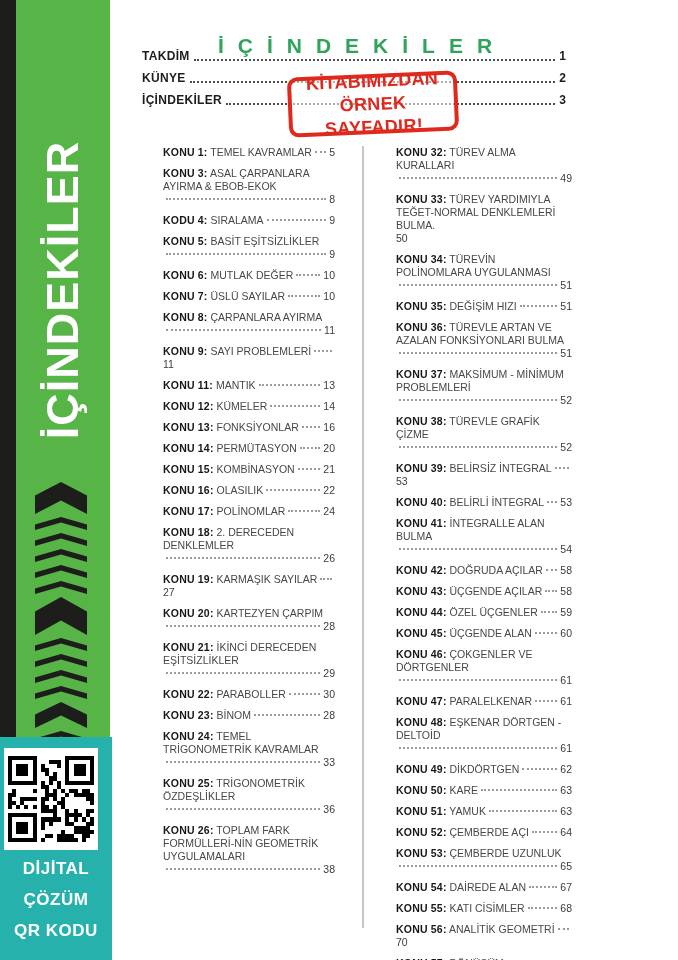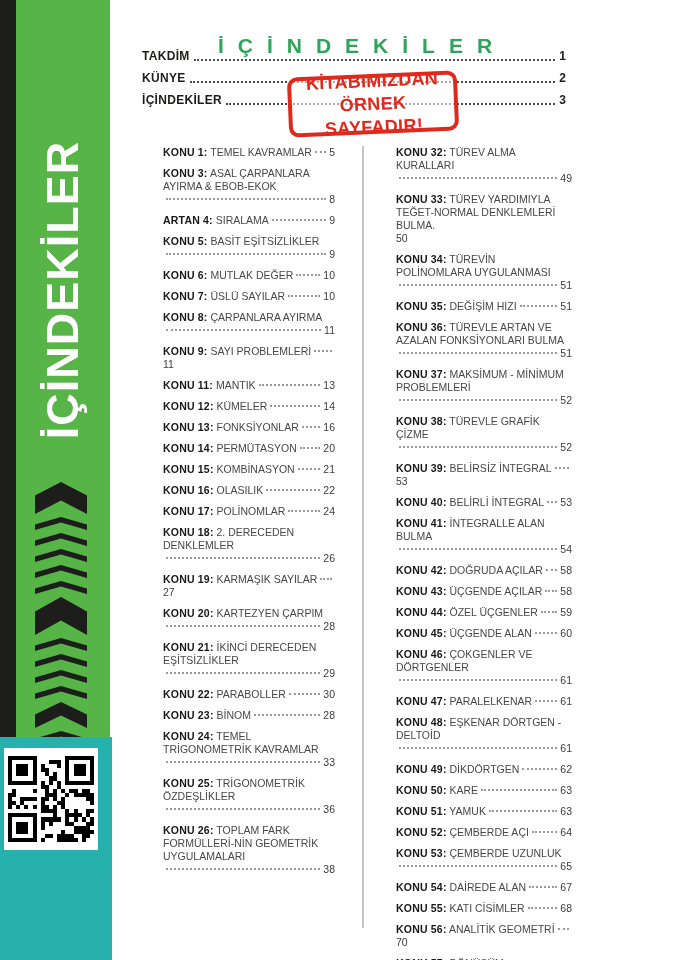--- a/index.html
+++ b/index.html
@@ -204,20 +204,25 @@
         <rect x="1" y="1" width="5" height="5" fill="#fff"></rect>
         <rect x="2" y="2" width="3" height="3" fill="#000"></rect>
         <rect x="14" y="0" width="7" height="7" fill="#000"></rect>
         <rect x="15" y="1" width="5" height="5" fill="#fff"></rect>
         <rect x="16" y="2" width="3" height="3" fill="#000"></rect>
         <rect x="0" y="14" width="7" height="7" fill="#000"></rect>
         <rect x="1" y="15" width="5" height="5" fill="#fff"></rect>
         <rect x="2" y="16" width="3" height="3" fill="#000"></rect>
       </svg>
   </div>
+  <div class="qr-caption">
+    <span>DİJİTAL</span>
+    <span>ÇÖZÜM</span>
+    <span>QR KODU</span>
+  </div>
 </div>
 
 <div class="toc-header">İÇİNDEKİLER</div>
 
 <div class="front-matter" id="front-matter">
     <div class="fm-row">
       <span class="lbl">TAKDİM</span>
       <span class="dots"></span>
       <span class="pg">1</span>
     </div>
@@ -244,21 +249,21 @@
       <span class="etitle"><b>KONU 1:</b> TEMEL KAVRAMLAR</span>
       <span class="dots"></span>
       <span class="pg">5</span>
     </div>
     <div class="entry">
       <span class="etitle"><b>KONU 3:</b> ASAL ÇARPANLARA AYIRMA &amp; EBOB-EKOK</span>
       <span class="dots"></span>
       <span class="pg">8</span>
     </div>
     <div class="entry">
-      <span class="etitle"><b>ARTAN 4:</b> SIRALAMA</span>
+      <span class="etitle"><b>KODU 4:</b> SIRALAMA</span>
       <span class="dots"></span>
       <span class="pg">9</span>
     </div>
     <div class="entry">
       <span class="etitle"><b>KONU 5:</b> BASİT EŞİTSİZLİKLER</span>
       <span class="dots"></span>
       <span class="pg">9</span>
     </div>
     <div class="entry">
       <span class="etitle"><b>KONU 6:</b> MUTLAK DEĞER</span>

